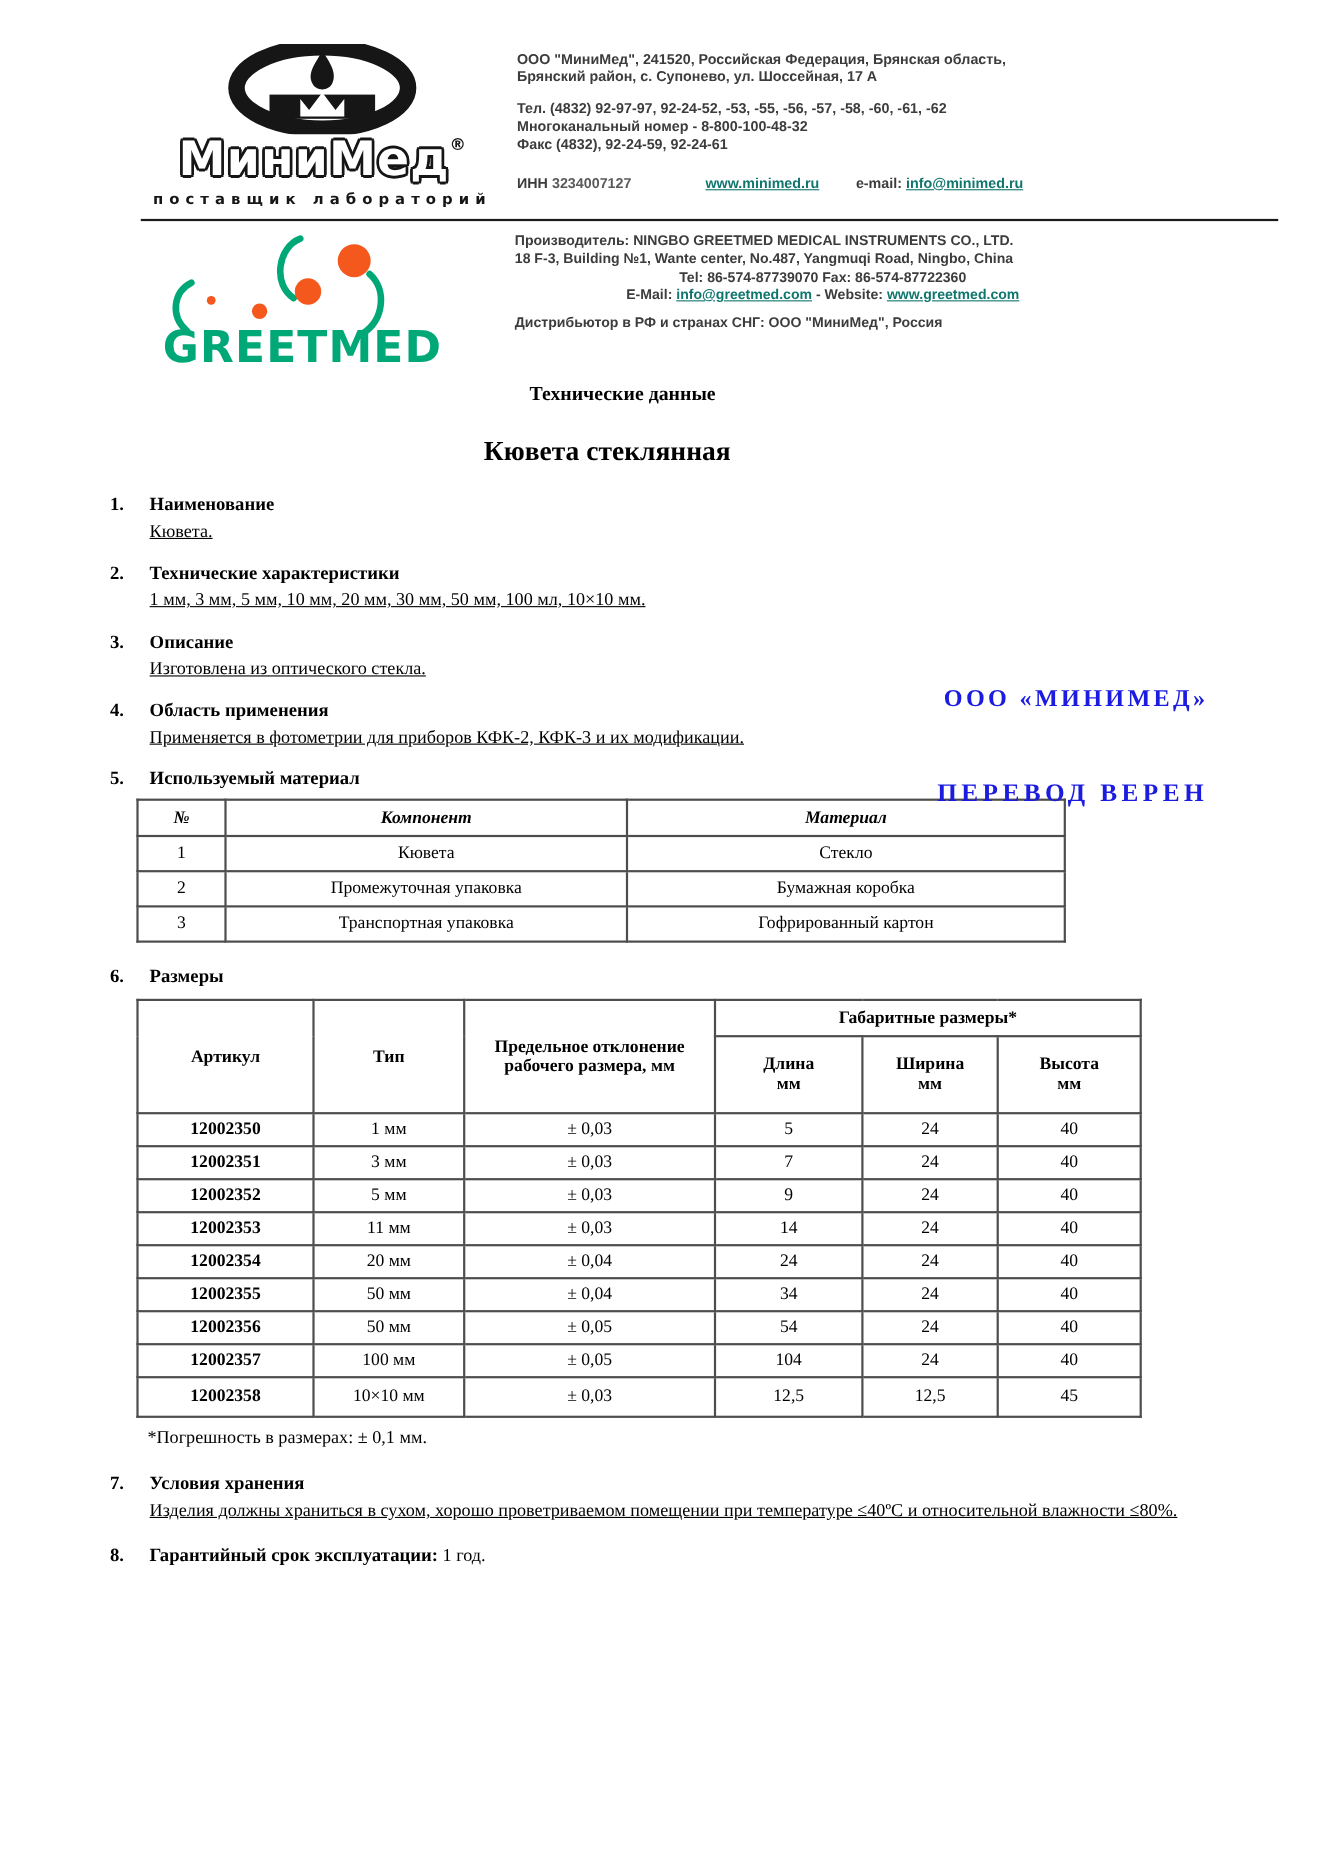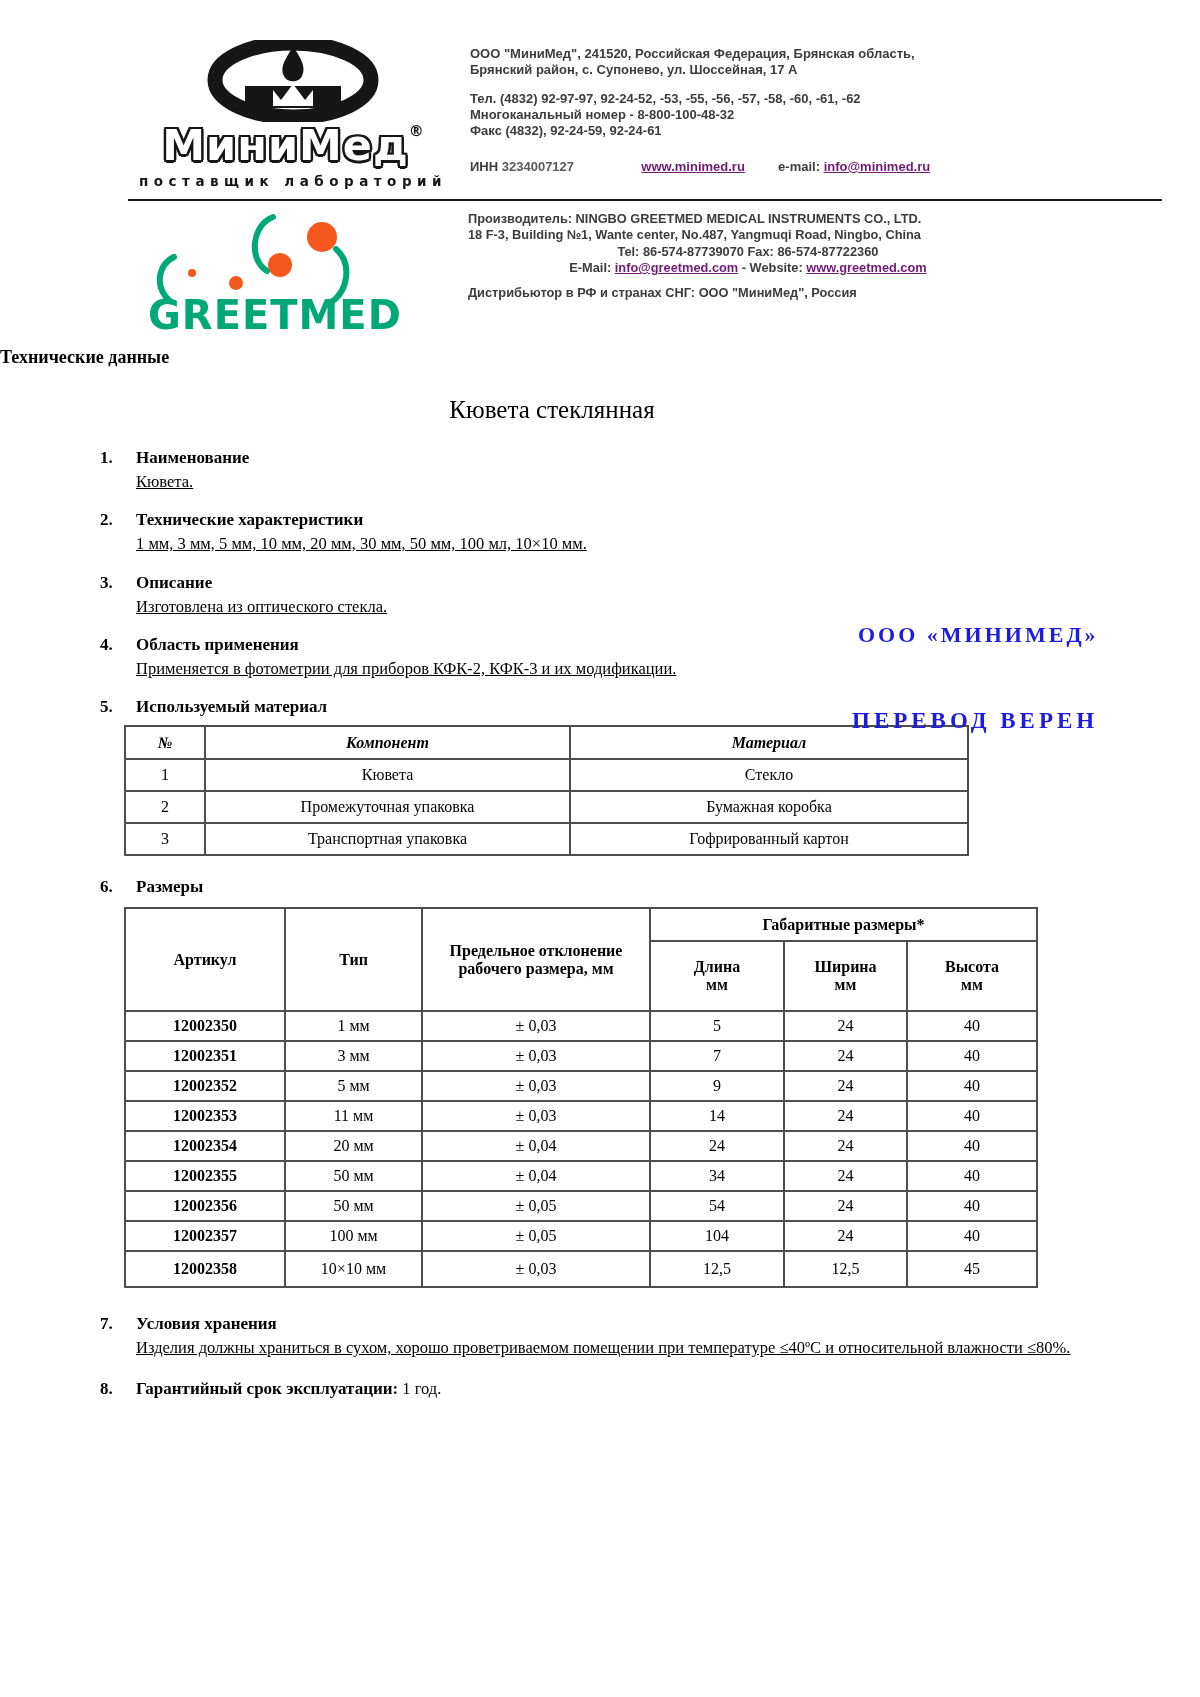--- a/index.html
+++ b/index.html
@@ -22,34 +22,34 @@
       -2.5px 0 0 #161616, 2.5px 0 0 #161616;
   }
   .brand-reg { font-family:"DejaVu Sans", sans-serif; font-weight:bold; font-size:15px; color:#161616; vertical-align:top; }
   .tagline { margin-top:6px; font-family:"DejaVu Sans", sans-serif; font-weight:bold;
     font-size:13.5px; letter-spacing:5.5px; color:#161616; white-space:nowrap; }
   .contact { margin-left:12px; padding-top:6px; font-family:"Liberation Sans", sans-serif;
     font-weight:bold; font-size:13px; color:#3c3c3c; line-height:1.23; }
   .contact .gap { height:13px; }
   .inn-row { margin-top:20px; white-space:nowrap; }
   .inn-val { color:#5a5a5a; }
-  a.lnk { color:#701a75; text-decoration:underline; cursor:pointer; }
+  a.lnk { color:#0f766e; text-decoration:underline; cursor:pointer; }
   .divider { margin:10px 38px 0 128px; border-top:2.5px solid #1a1a1a; }
   
   .header-bottom { display:flex; padding:6px 40px 0 140px; min-height:138px; }
   .logo-greetmed { width:300px; }
   .producer { margin-left:28px; width:560px; font-family:"Liberation Sans", sans-serif;
     font-weight:bold; font-size:12.8px; color:#3c3c3c; line-height:1.28; padding-top:4px; }
   .producer .c { text-align:center; }
   .producer .dist { margin-top:8px; }
   
-  .doc-title { margin-top:4px; text-align:left; padding-right:68px;
+  .doc-title { margin-top:4px; text-align:center; padding-right:68px;
     font-weight:bold; font-size:18px; }
   .product-title { margin-top:28px; text-align:center; padding-right:96px;
-    font-weight:normal; font-size:25px; }
+    font-weight:bold; font-size:25px; }
   
   .content { margin-top:24px; padding:0 110px 0 100px; }
   .sec { display:flex; margin-bottom:17px; }
   .sec-num { width:36px; font-weight:bold; font-size:17px; flex:none; }
   .sec-main { flex:1; }
   .sec-head { font-weight:bold; font-size:17px; }
   .sec-body { font-size:16.5px; margin-top:3px; line-height:1.35;text-decoration:underline; }
   .sec-body.just { text-align:justify; }
   .inline-head { font-weight:bold; font-size:17px; display:inline; }
   .inline-body { font-size:16.5px; display:inline; }
@@ -313,20 +313,21 @@
           <tr>
             <td class="art" style="height:36px">12002358</td>
             <td>10×10 мм</td>
             <td>± 0,03</td>
             <td>12,5</td>
             <td>12,5</td>
             <td>45</td>
           </tr>
         </tbody>
           </table>
+        <div class="footnote">*Погрешность в размерах: ± 0,1 мм.</div>
       </div>
     </div>
 
     <div class="sec" style="margin-top:22px">
       <div class="sec-num">7.</div>
       <div class="sec-main">
         <div class="sec-head">Условия хранения</div>
         <div class="sec-body just">Изделия должны храниться в сухом, хорошо проветриваемом помещении при температуре ≤40ºС и относительной влажности ≤80%.</div>
       </div>
     </div>

